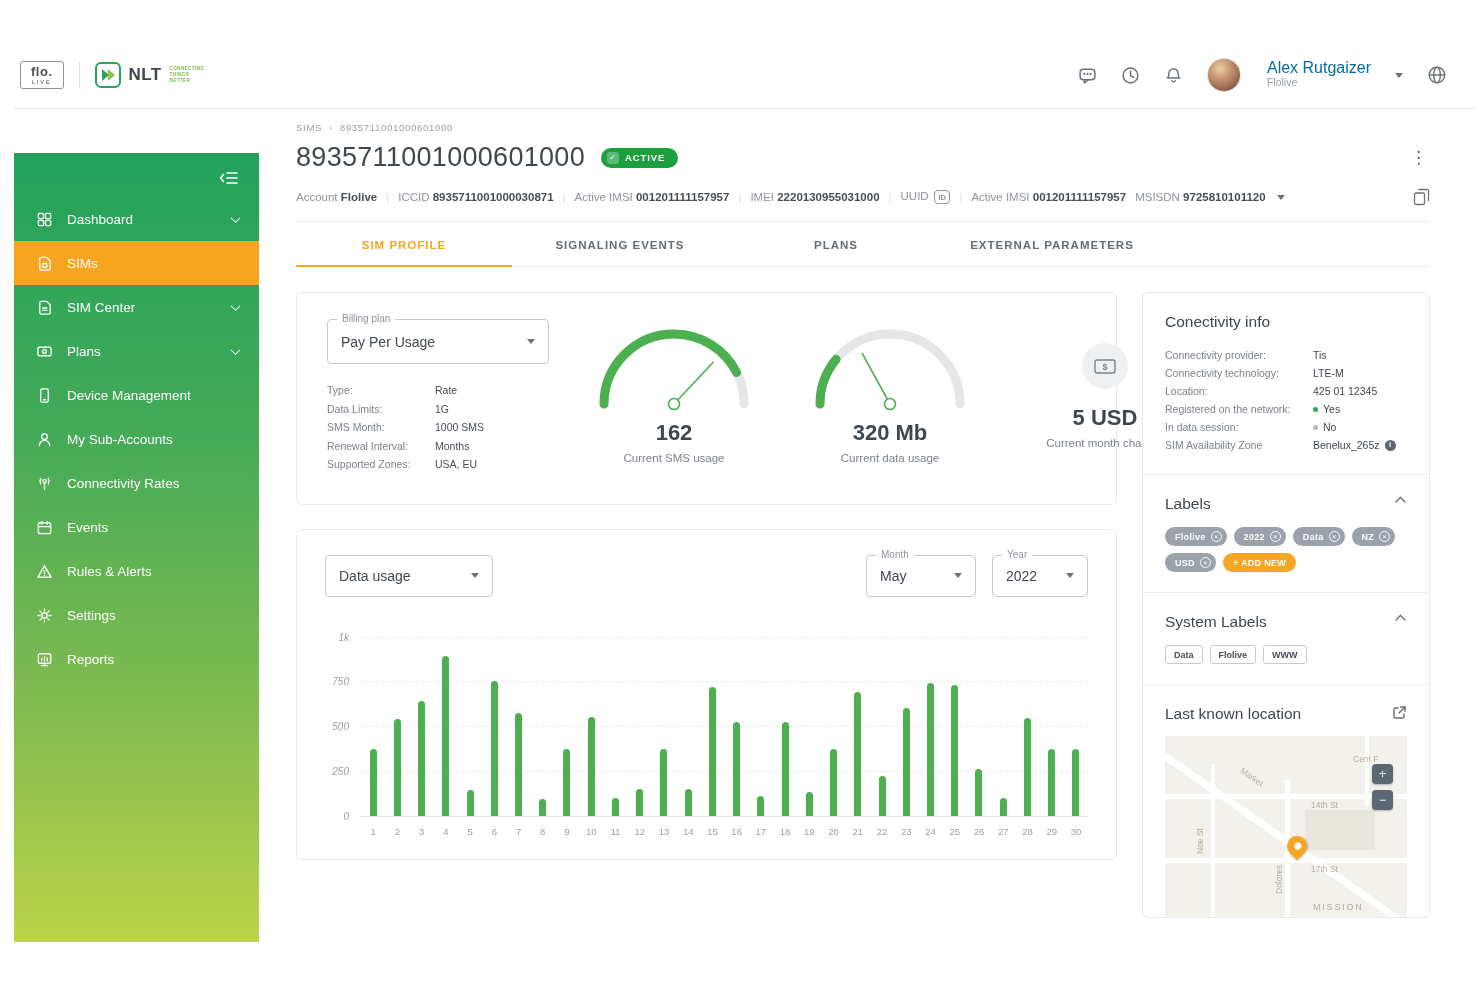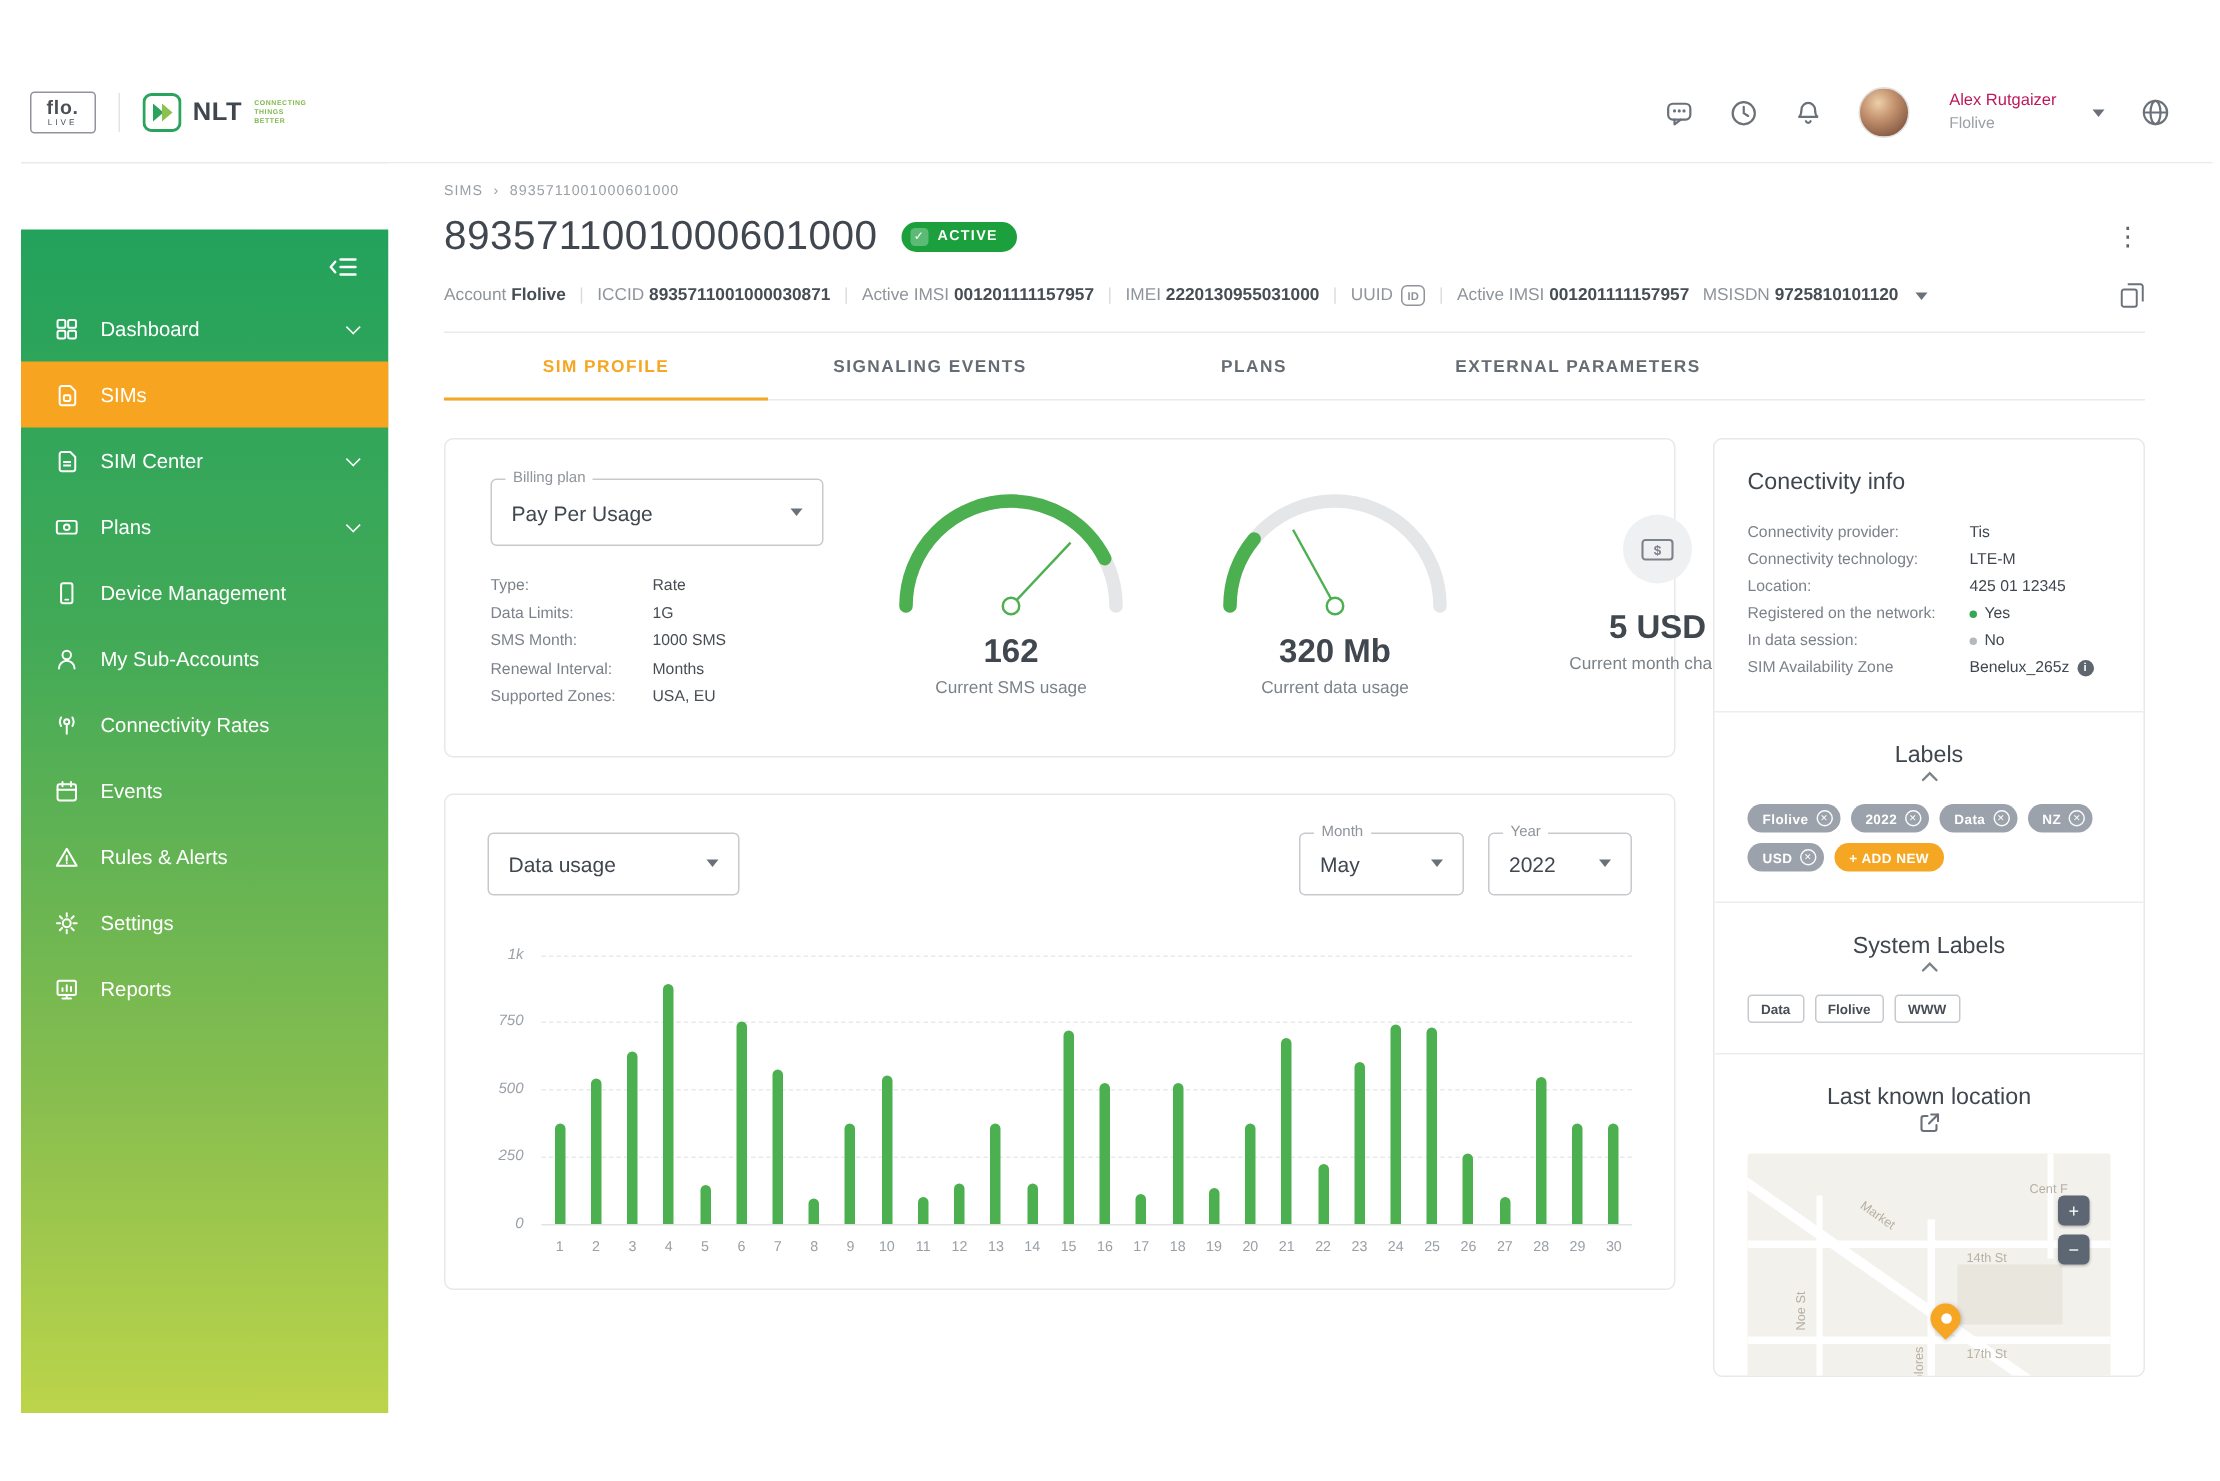--- a/index.html
+++ b/index.html
@@ -15,21 +15,21 @@
   .flo-top { font-size:13px; font-weight:bold; color:#4a5056; letter-spacing:.5px; }
   .flo-bottom { font-size:5.5px; letter-spacing:2px; color:#4a5056; }
   .brand-div { width:1px; height:26px; background:#e2e4e6; margin:0 15px; }
   .nlt { display:flex; align-items:center; gap:8px; }
   .nlt-text { font-size:17px; font-weight:bold; color:#3f464e; letter-spacing:.4px; }
   .nlt-tag { font-size:4.6px; line-height:6px; color:#7fb94c; font-weight:bold; letter-spacing:.4px; width:42px; }
   .top-actions { display:flex; align-items:center; gap:24px; }
   .icon-btn { display:flex; align-items:center; justify-content:center; cursor:pointer; color:#6b7178; }
   .avatar { width:34px; height:34px; border-radius:50%; background:radial-gradient(circle at 38% 30%, #ecd0a8 0%, #c69572 35%, #8d6047 75%, #5f3f30 100%); border:1px solid #e0e0e0; cursor:pointer; }
   .user-block { display:flex; flex-direction:column; line-height:15px; margin-left:2px; }
-  .user-name { font-size:11px; color:#be185d; }
+  .user-name { font-size:16px; color:#0369a1; }
   .user-org { font-size:10.5px; color:#9aa0a6; }
   .caret { width:0; height:0; border-left:4.5px solid transparent; border-right:4.5px solid transparent; border-top:5px solid #6b7178; }
 
   
   .app-body { flex:1; display:flex; min-height:0; }
   .sidebar { flex:0 0 245px; background:linear-gradient(180deg,#23a25c 0%,#43aa57 35%,#85bd4f 72%,#bcd44a 100%); color:#fff; padding-top:8px;margin-top:44px; }
   .side-collapse { display:flex; justify-content:flex-end; padding:8px 20px 10px; cursor:pointer; }
   .nav-item { height:44px; display:flex; align-items:center; gap:14px; padding:0 20px 0 22px; font-size:13.5px; cursor:pointer; color:#fff; }
   .nav-item.active { background:#f7a521; }
   .chevd { width:7px; height:7px; border-right:1.7px solid #fff; border-bottom:1.7px solid #fff; transform:rotate(45deg) translate(-1px,-1px); margin-left:auto; }
@@ -94,21 +94,21 @@
   .bars { position:absolute; inset:0; display:flex; align-items:flex-end; }
   .bar-slot { flex:1; display:flex; justify-content:center; align-items:flex-end; height:100%; }
   .bar { width:7px; border-radius:3.5px 3.5px 0 0; background:#4caf50; }
   .xlabels { display:flex; margin-left:36px; padding-top:9px; padding-bottom:4px; }
   .xlabel { flex:1; text-align:center; font-size:9.5px; color:#9aa0a6; }
 
   
   .info-card { height:626px; overflow:hidden; }
   .section { padding:20px 22px; }
   .section + .section { border-top:1px solid #ededef; }
-  .sec-head { display:flex; align-items:center; justify-content:space-between;flex-direction:column; }
+  .sec-head { display:flex; justify-content:space-between; }
   .sec-title { font-size:15.5px; color:#3f464e; }
   .conn-rows { margin-top:15px; }
   .conn-row { display:flex; font-size:10.5px; line-height:18px; }
   .conn-label { flex:1; color:#7c828a; }
   .conn-value { width:94px; color:#40474f; display:flex; align-items:center; gap:5px; }
   .dot { width:5px; height:5px; border-radius:50%; display:inline-block; }
   .dot.green{ background:#34a853; } .dot.gray{ background:#b4b9be; }
   .info-i { width:11px; height:11px; border-radius:50%; background:#5f6670; color:#fff; font-size:7.5px; font-weight:bold; display:inline-flex; align-items:center; justify-content:center; cursor:pointer; }
   .chips { display:flex; flex-wrap:wrap; gap:7px; margin-top:14px; }
   .chip { background:#9ba2ab; color:#fff; border-radius:10px; height:19px; display:inline-flex; align-items:center; gap:5px; padding:0 5px 0 10px; font-size:9px; font-weight:bold; letter-spacing:.3px; }

